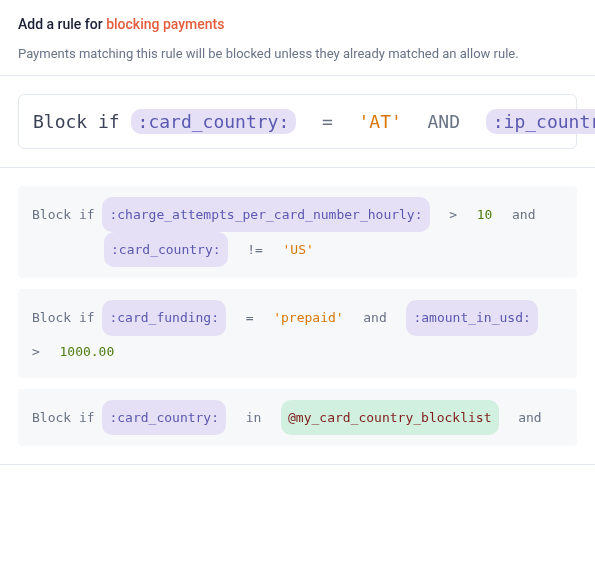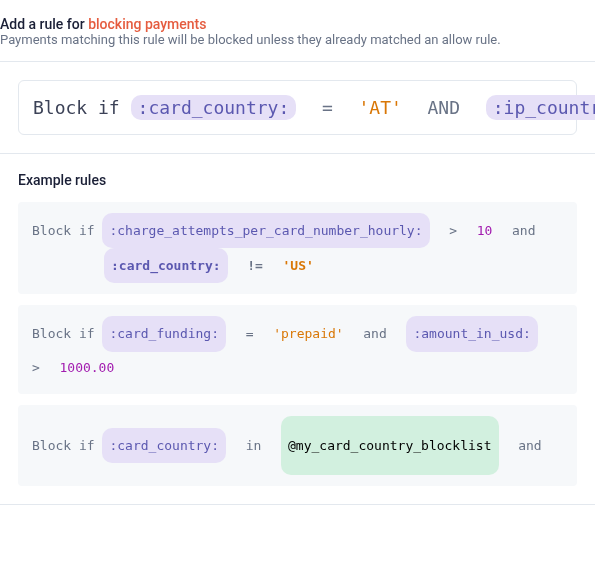--- a/index.html
+++ b/index.html
@@ -4,33 +4,33 @@
 <style>
   * { box-sizing: border-box; margin: 0; padding: 0; }
   body {
     font-family: -apple-system, BlinkMacSystemFont, "Segoe UI", Roboto, sans-serif;
     background: #fff;
     color: #1a1f36;
     font-size: 14px;
     width: 595px;
   }
   .header {
-    padding: 16px 18px 14px 0;
+    padding: 16px 18px 14px 18px;
     border-bottom: 1px solid #e3e8ee;
   }
   .title {
     font-size: 14px;
     font-weight: 500;
     color: #1a1f36;
   }
   .title .orange { color: #e55c3f; }
   .subtitle {
     font-size: 13px;
     color: #697386;
-    margin-top: 0;
+    margin-top: 14px;
   }
   .rule-input-section {
     padding: 18px;
     border-bottom: 1px solid #e3e8ee;
   }
   .rule-input {
     border: 1px solid #e3e8ee;
     border-radius: 6px;
     padding: 14px 14px;
     font-family: ui-monospace, SFMono-Regular, "SF Mono", Menlo, Consolas, monospace;
@@ -41,26 +41,26 @@
   }
   .token-field {
     background: #e6e0f7;
     color: #5b58b0;
     padding: 2px 7px;
     border-radius: 10px;
     font-family: ui-monospace, SFMono-Regular, monospace;
     display: inline-block;
   }
   .token-str { color: #d97706; }
-  .token-num { color: #a21caf; }
+  .token-num { color: #4d7c0f; }
   .token-kw { color: #697386; }
   .token-var {
     background: #d2f0df;
-    color: #000000;
-    padding: 14px 7px;
+    color: #7f1d1d;
+    padding: 2px 7px;
     border-radius: 10px;
     display: inline-block;
   }
   .examples-section {
     padding: 18px;
     border-bottom: 1px solid #e3e8ee;
   }
   .examples-title {
     font-size: 14px;
     font-weight: 500;
@@ -71,21 +71,21 @@
     background: #f6f8fa;
     border-radius: 4px;
     padding: 11px 14px;
     margin-bottom: 11px;
     font-family: ui-monospace, SFMono-Regular, "SF Mono", Menlo, Consolas, monospace;
     font-size: 13px;
     color: #697386;
     line-height: 2.4;
   }
   .example:last-of-type { margin-bottom: 0; }
-  .example .row2 { padding-left: 72px; display: block; font-weight: bold; }
+  .example .row2 { padding-left: 72px; display: block; }
   .sp2 { display:inline-block; width: 4px; }
 </style>
 </head>
 <body>
 
 <div class="header">
   <div class="title">
     <span>Add a rule for </span><span class="orange">blocking payments</span>
   </div>
   <div class="subtitle">Payments matching this rule will be blocked unless they already matched an allow rule.</div>
@@ -103,21 +103,20 @@
     <span class="token-kw">AND</span>
     <span class="sp2"></span>
     <span class="token-field">:ip_country:</span>
     <span class="token-kw">=</span>
     <span class="sp2"></span>
     <span class="token-str">'NP'</span>
   </div>
 </div>
 
 <div class="examples-section">
-  <div class="examples-title">Example rules</div>
 
   <div class="example">
     <span>Block if </span>
     <span class="token-field">:charge_attempts_per_card_number_hourly:</span>
     <span class="sp2"></span>
     <span class="token-kw">&gt;</span>
     <span class="sp2"></span>
     <span class="token-num">10</span>
     <span class="sp2"></span>
     <span class="token-kw">and</span>

